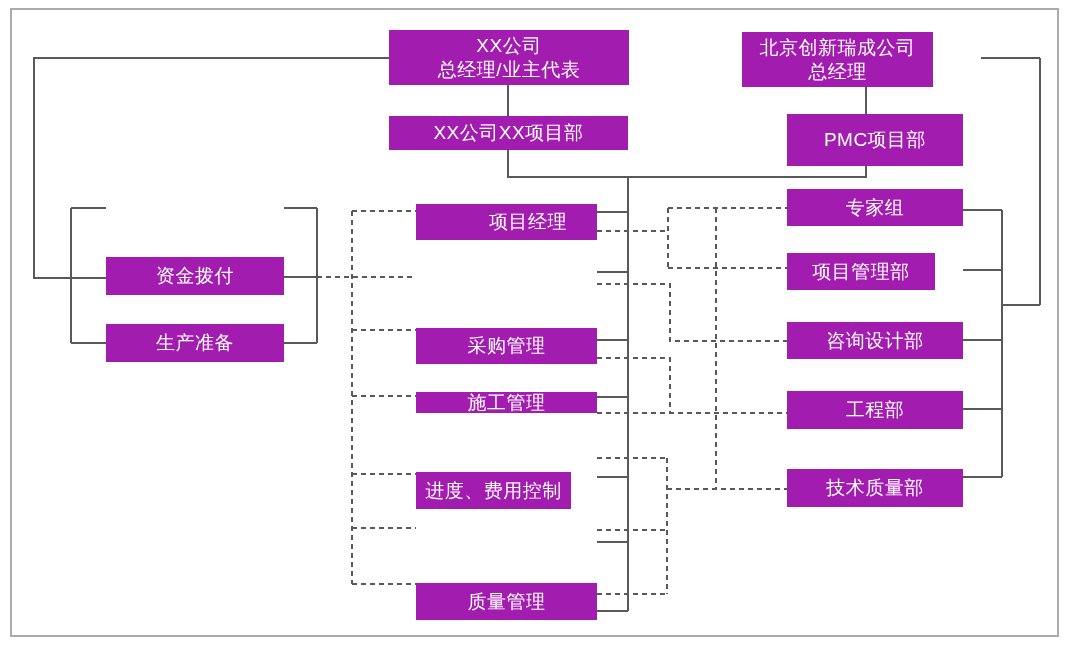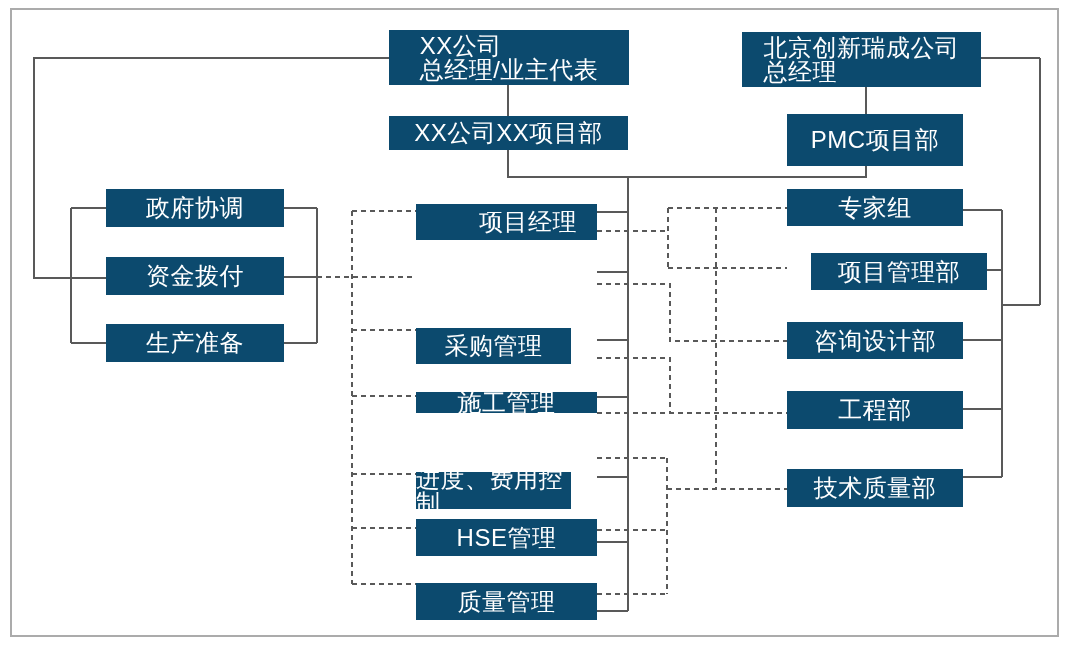--- a/index.html
+++ b/index.html
@@ -28,27 +28,27 @@
   svg.lines {
     position: absolute;
     left: 0;
     top: 0;
     width: 1071px;
     height: 651px;
   }
   .node {
     position: absolute;
     box-sizing: border-box;
-    background: #0c4a6e;
+    background: #a21caf;
     color: #ffffff;
     display: flex;
     align-items: center;
     justify-content: center;
-    text-align: left;
-    font-size: 24px;
+    text-align: center;
+    font-size: 19px;
     line-height: 24px;
     white-space: pre-line;
     letter-spacing: 0.5px;
   }
 </style>
 </head>
 <body>
 
 <div class="canvas">
   <svg class="lines" xmlns="http://www.w3.org/2000/svg">
@@ -100,30 +100,28 @@
       <polyline points="597,530 667,530" fill="none" stroke="#595959" stroke-width="2" stroke-dasharray="5 4"></polyline>
       <polyline points="597,594 667,594" fill="none" stroke="#595959" stroke-width="2" stroke-dasharray="5 4"></polyline>
       <polyline points="667,458 667,594" fill="none" stroke="#595959" stroke-width="2" stroke-dasharray="5 4"></polyline>
       <polyline points="667,489 787,489" fill="none" stroke="#595959" stroke-width="2" stroke-dasharray="5 4"></polyline>
     </svg>
   <div class="frame"></div>
 
   <div class="node" style="left: 389px; top: 30px; width: 240px; height: 55px;">XX公司
 总经理/业主代表</div>
   <div class="node" style="left: 389px; top: 116px; width: 239px; height: 34px;">XX公司XX项目部</div>
-  <div class="node" style="left: 742px; top: 32px; width: 239px; height: 55px;">北京创新瑞成公司
+  <div class="node" style="left: 742px; top: 32px; width: 191px; height: 55px;">北京创新瑞成公司
 总经理</div>
   <div class="node" style="left: 787px; top: 114px; width: 176px; height: 52px;">PMC项目部</div>
-  <div class="node" style="left: 106px; top: 189px; width: 178px; height: 38px;">政府协调</div>
   <div class="node" style="left: 106px; top: 257px; width: 178px; height: 38px;">资金拨付</div>
   <div class="node" style="left: 106px; top: 324px; width: 178px; height: 38px;">生产准备</div>
   <div class="node" style="left: 416px; top: 204px; width: 181px; height: 36px; padding-left: 43px;">项目经理</div>
-  <div class="node" style="left: 416px; top: 328px; width: 155px; height: 36px;">采购管理</div>
+  <div class="node" style="left: 416px; top: 328px; width: 181px; height: 36px;">采购管理</div>
   <div class="node" style="left: 416px; top: 392px; width: 181px; height: 21px;">施工管理</div>
   <div class="node" style="left: 416px; top: 472px; width: 155px; height: 37px;">进度、费用控制</div>
-  <div class="node" style="left: 416px; top: 519px; width: 181px; height: 37px;">HSE管理</div>
   <div class="node" style="left: 416px; top: 583px; width: 181px; height: 37px;">质量管理</div>
   <div class="node" style="left: 787px; top: 189px; width: 176px; height: 37px;">专家组</div>
-  <div class="node" style="left: 787px; top: 253px; width: 176px; height: 37px; margin-left: 24px;">项目管理部</div>
+  <div class="node" style="left: 787px; top: 253px; width: 148px; height: 37px;">项目管理部</div>
   <div class="node" style="left: 787px; top: 322px; width: 176px; height: 37px;">咨询设计部</div>
   <div class="node" style="left: 787px; top: 391px; width: 176px; height: 38px;">工程部</div>
   <div class="node" style="left: 787px; top: 469px; width: 176px; height: 38px;">技术质量部</div>
 </div>
 
 </body></html>

